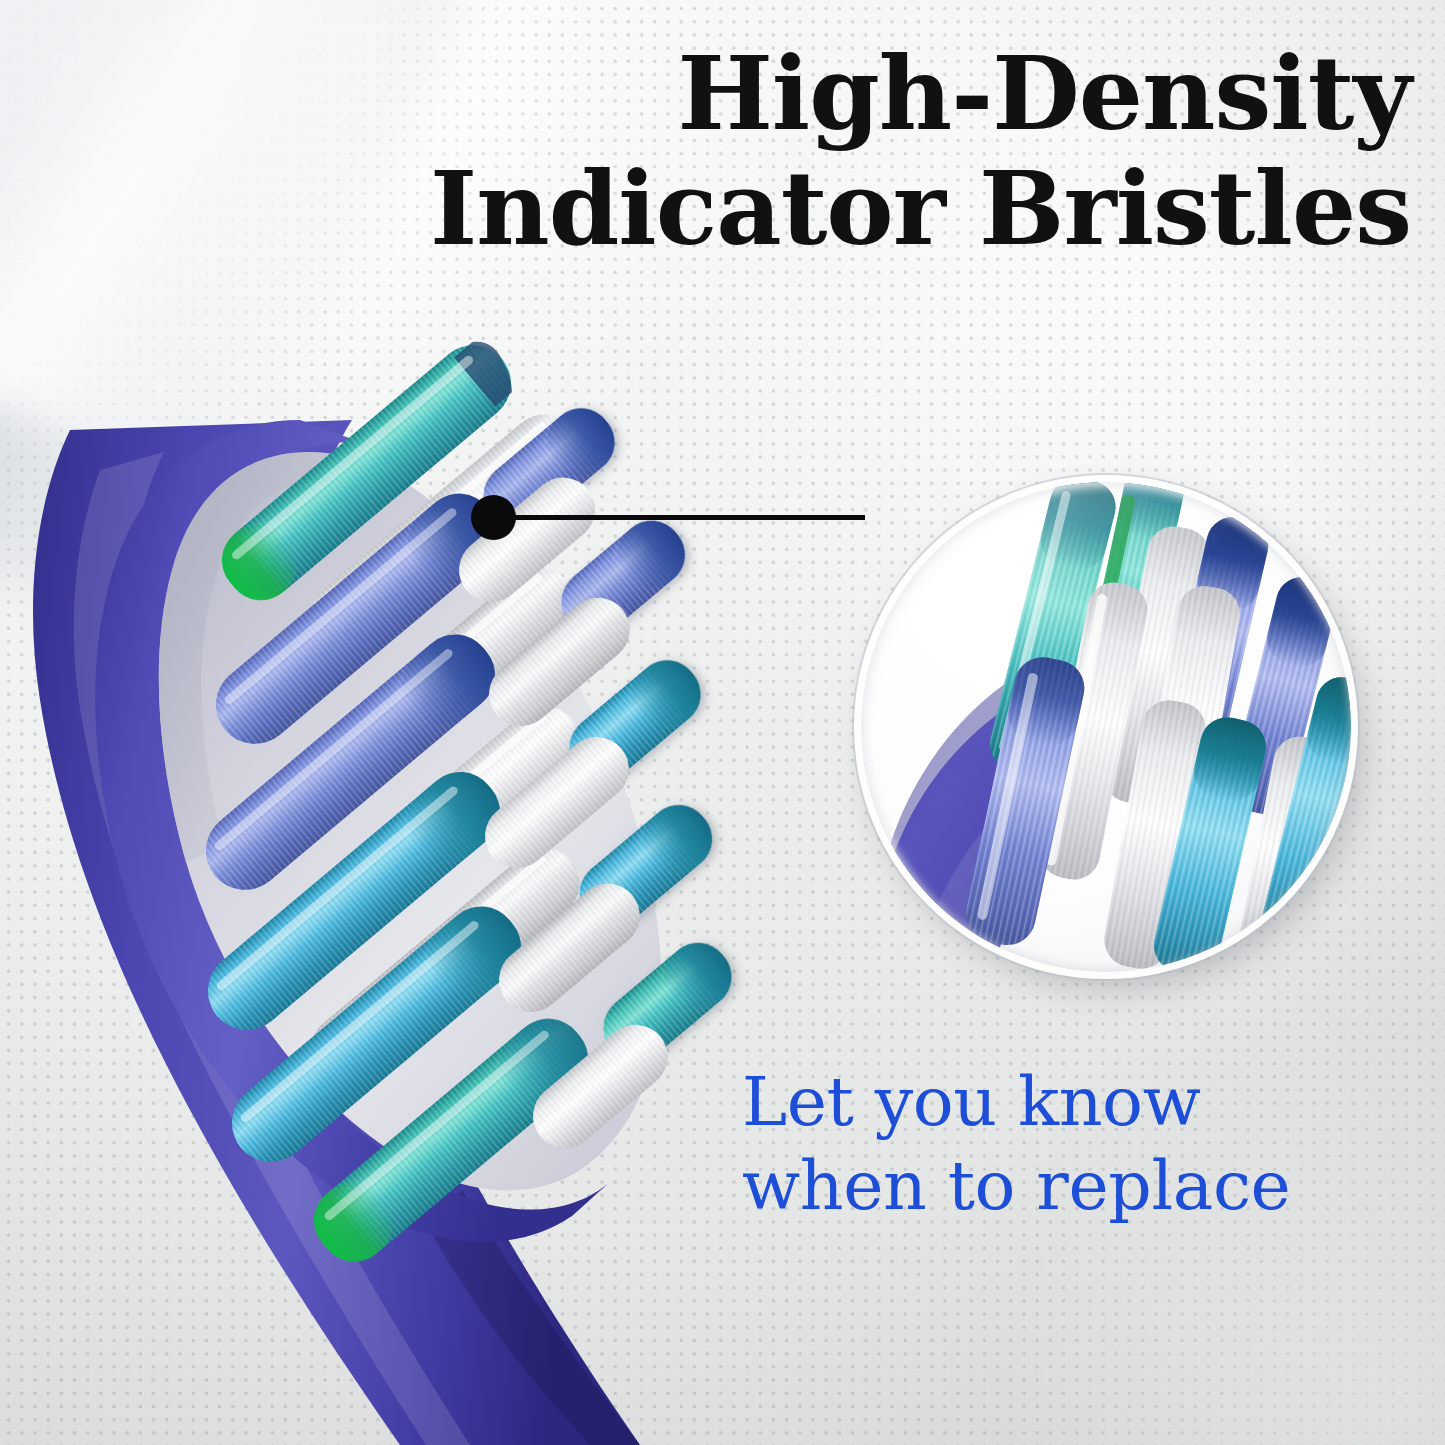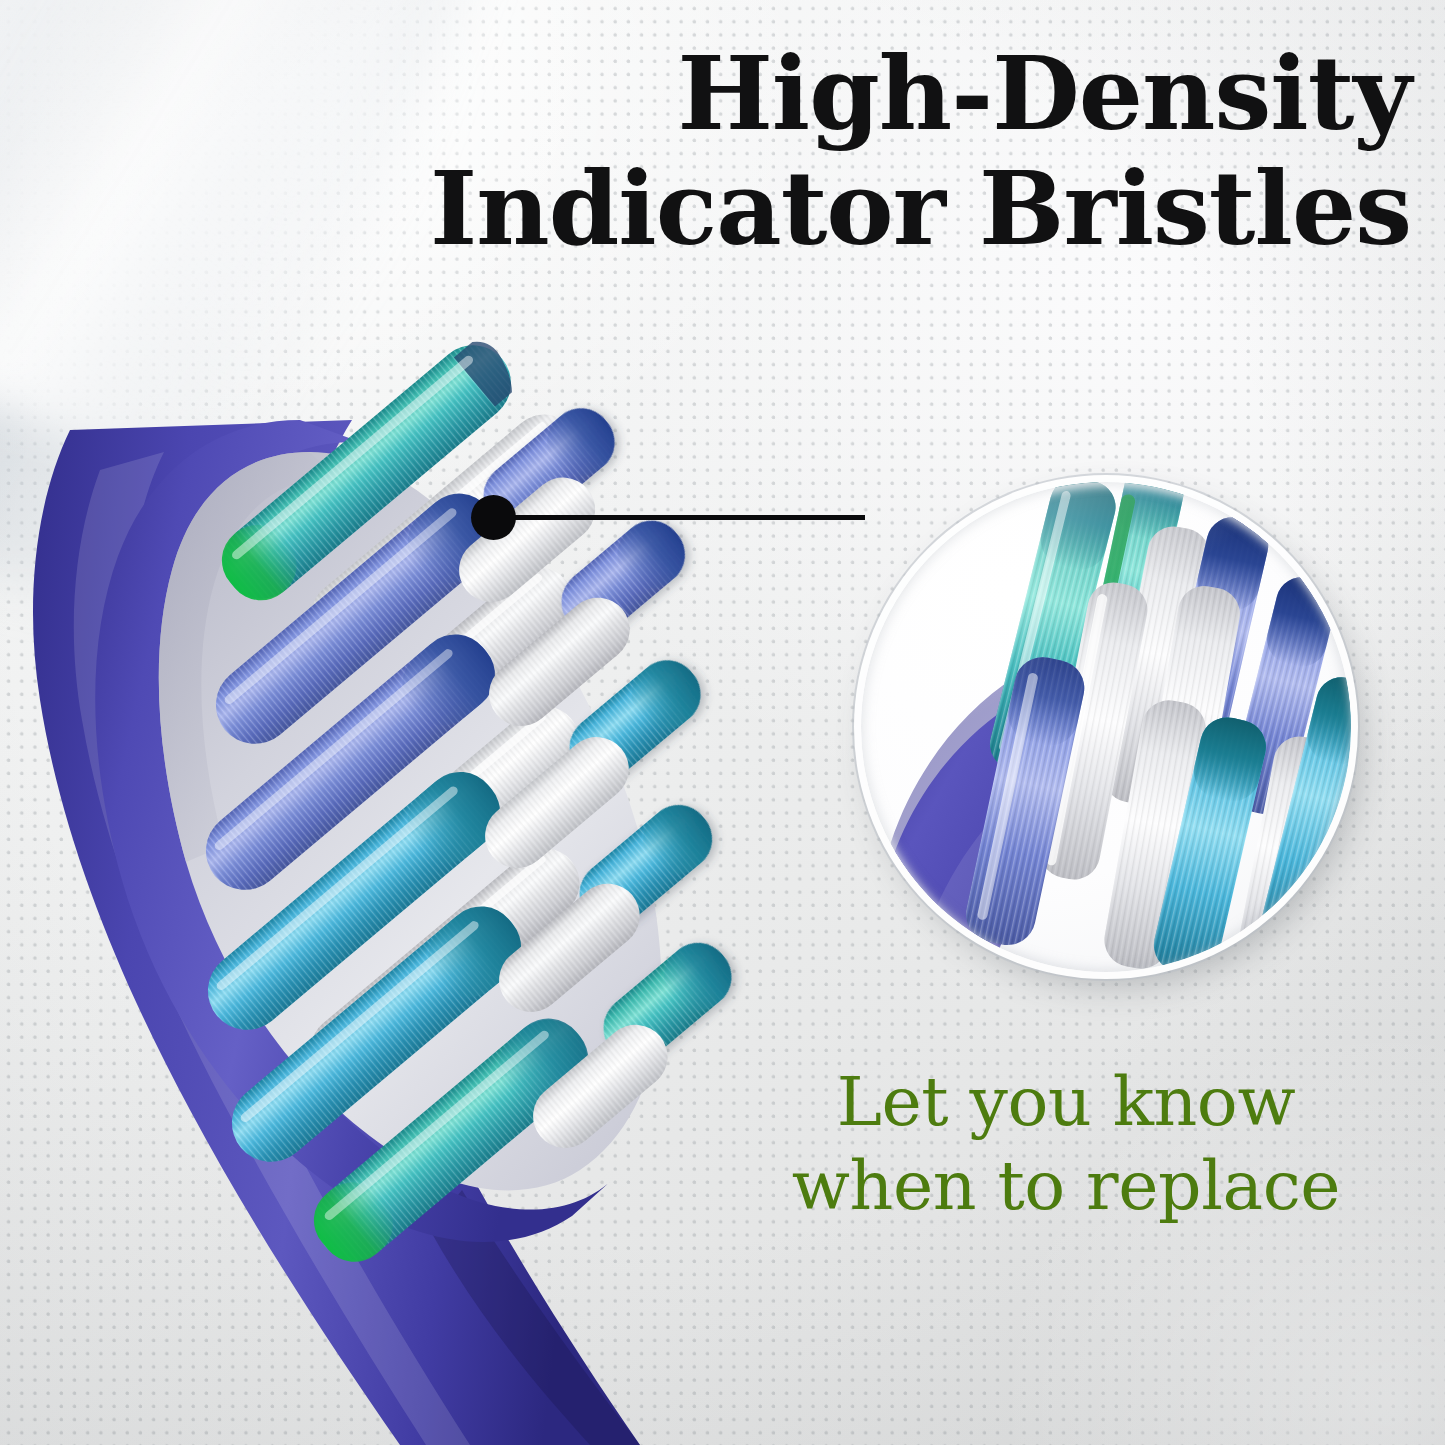--- a/index.html
+++ b/index.html
@@ -75,22 +75,21 @@
     letter-spacing: -1.0px;
     white-space: pre-line;
     z-index: 40;
     margin-left: 16px;
   }
   .caption {
     position: absolute;
     left: 742px;
     top: 1060px;
     width: 648px;
-    text-align: center;
-    color: #4d7c0f;
+    color: #1d4ed8;
     font-family: "DejaVu Serif", "Liberation Serif", serif;
     font-weight: normal;
     font-size: 68px;
     line-height: 84px;
     letter-spacing: -0.4px;
     white-space: pre-line;
     z-index: 40;
   }
 
   

